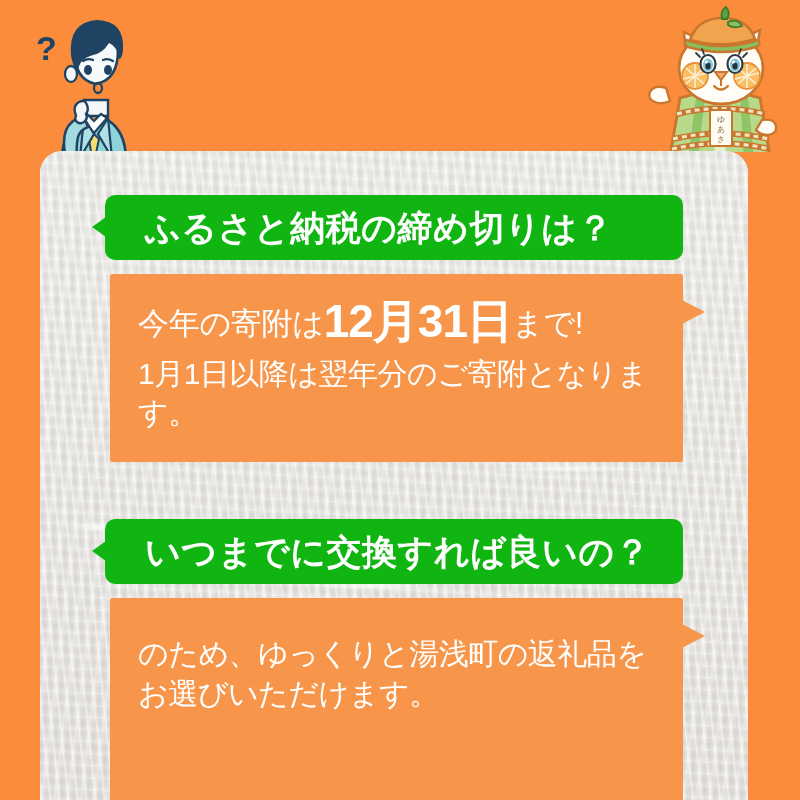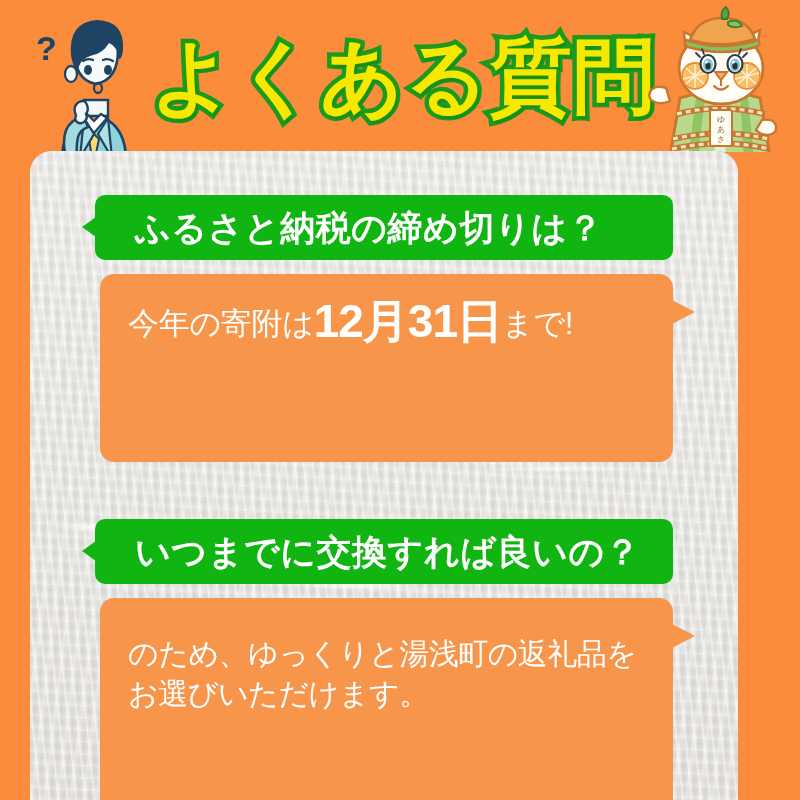--- a/index.html
+++ b/index.html
@@ -63,21 +63,21 @@
   
   #mascot-illustration {
     position: absolute;
     left: 644px; top: 2px;
     width: 152px; height: 165px;
   }
 
   
   #paper-panel {
     position: absolute;
-    left: 30px; top: 151px;
+    left: 40px; top: 151px;
     width: 708px; height: 649px;
     border-radius: 22px 22px 0 0;
     background-color: #ef4444;
     overflow: hidden;
   }
   #paper-texture {
     position: absolute;
     inset: 0;
     background-color: #e8e6e3;
     background-image:
@@ -142,21 +142,21 @@
     padding-left: 40px;
   }
 
   
   .answer-box {
     position: absolute;
     left: 70px;
     top: 79px;
     width: 573px;
     background: #f7964a;
-    border-radius: 14px;
+    border-radius: 2px;
     padding: 22px 20px 24px 28px;
     z-index: 1;
   }
   
   .answer-box::after {
     content: "";
     position: absolute;
     right: -22px;
     top: 26px;
     width: 0; height: 0;
@@ -227,21 +227,20 @@
         <path d="M55 53 q5-3 10-1" stroke="#1f4463" stroke-width="2.3" fill="none" stroke-linecap="round"></path>
         <path d="M75 52 q5-2 10 1" stroke="#1f4463" stroke-width="2.3" fill="none" stroke-linecap="round"></path>
 
         <ellipse cx="70" cy="80" rx="4" ry="5" fill="none" stroke="#1f4463" stroke-width="2.3"></ellipse>
 
         <path d="M38 150 q-6-26 6-36 q7-6 13-2 l3 7 q-8 3-10 10 q-2 8-1 21 z" fill="#a3dbe1" stroke="#1f4463" stroke-width="2.5"></path>
         <path d="M48 108 q-4-10 3-14 q6-3 8 3 q2 5-1 9 q2 4-1 7 q-4 4-8 1 q-3-3-1-6 z" fill="#f4f7f8" stroke="#1f4463" stroke-width="2.4"></path>
       </svg>
     </div>
 
-    <div id="page-title">よくある質問</div>
 
     <div id="mascot-illustration">
       <svg viewBox="0 0 152 165" width="152" height="165" aria-hidden="true">
 
         <path d="M22 86 q-12-4-16 4 q-3 7 5 10 q7 3 15-1 z" fill="#fffdf5" stroke="#c9762e" stroke-width="2.4"></path>
 
         <path d="M36 96 q40-12 80 0 l10 58 q-50 12-100 0 z" fill="#b9d98a" stroke="#c9762e" stroke-width="2.6"></path>
 
         <g opacity="0.95">
           <path d="M52 95 l-8 62 h10 l7-62 z" fill="#8dc465"></path>
@@ -334,20 +333,21 @@
     <div id="paper-texture"></div>
 
     <div class="faq-item" id="faq-item-0">
       <div class="question-banner">
         <span class="question-text">ふるさと納税の締め切りは？</span>
       </div>
       <div class="answer-box" id="answer-box-0">
         <div class="answer-lead">
           <span>今年の寄附は</span><span class="emph">12月31日</span><span>まで!</span>
         </div>
+        <div class="answer-body">1月1日以降は翌年分のご寄附となります。</div>
       </div>
     </div>
 
     <div class="faq-item" id="faq-item-1">
       <div class="question-banner">
         <span class="question-text">いつまでに交換すれば良いの？</span>
       </div>
       <div class="answer-box" id="answer-box-1">
         <div class="answer-body">のため、ゆっくりと湯浅町の返礼品をお選びいただけます。</div>
       </div>

